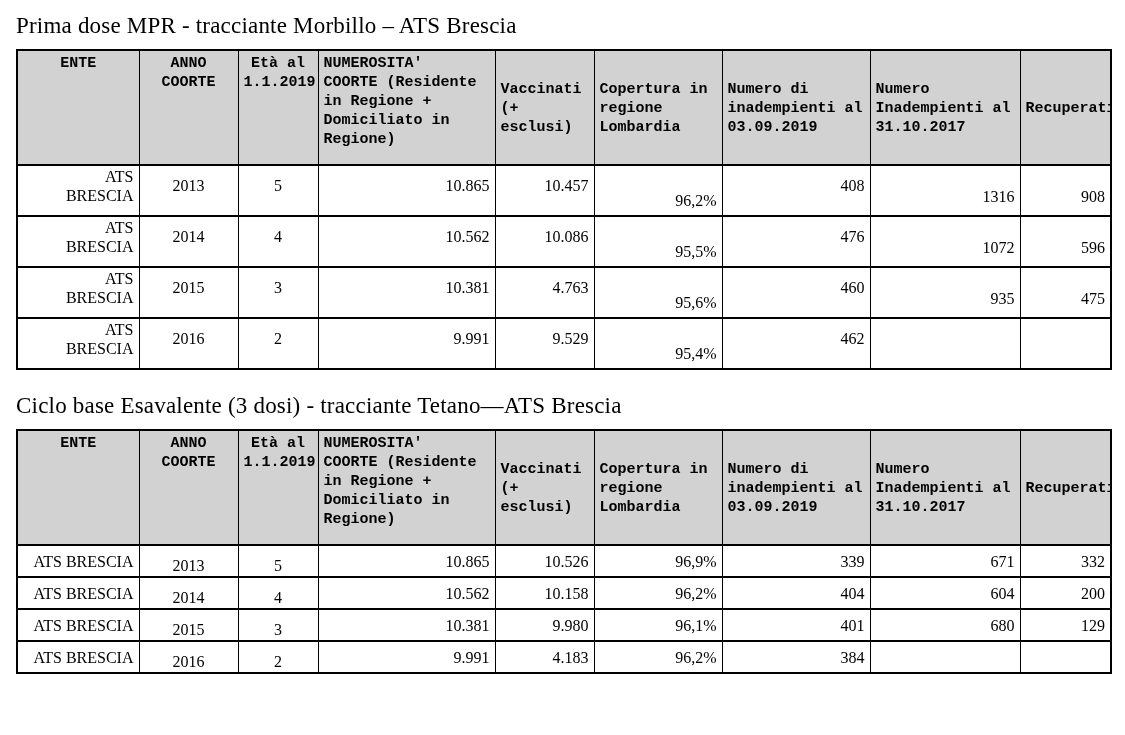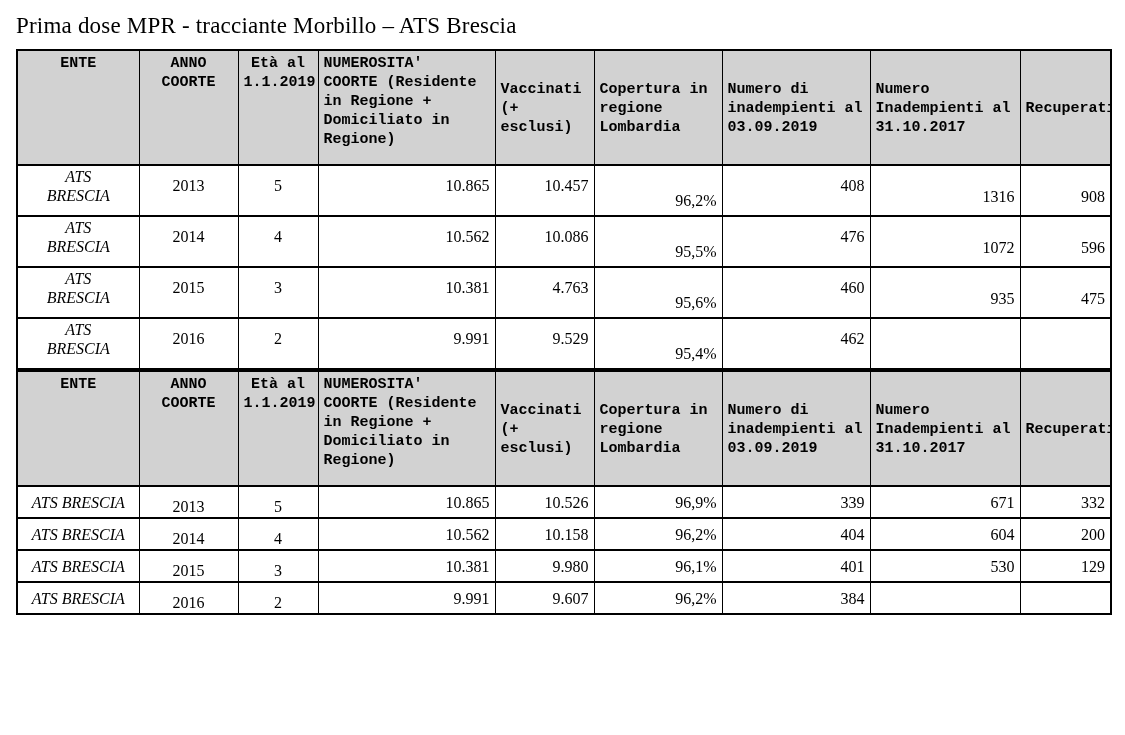--- a/index.html
+++ b/index.html
@@ -23,21 +23,21 @@
   }
   th {
     background: #d2d2d2; font-weight: bold; font-size: 15px;
     line-height: 19px; white-space: pre-line; padding-top: 3px; font-family: Liberation Mono, monospace;
   }
   tr.head { height: 115px; }
   th.c0, th.c1, th.c2 { text-align: center; vertical-align: top; }
   th.c3 { text-align: left; vertical-align: top; }
   th.c4, th.c5, th.c6, th.c7, th.c8 { text-align: left; vertical-align: middle; }
   td { line-height: 19px; }
-  td.c0 { text-align: center; vertical-align: top; white-space: pre-line; font-style: italic; }
+  td.c0 { text-align: right; vertical-align: top; white-space: pre-line; }
   td.c1, td.c2 { text-align: center; vertical-align: top; padding-top: 10px; }
   td.c3, td.c4, td.c5, td.c6, td.c7, td.c8 { text-align: right; }
   
   .t1 tbody tr { height: 51px; }
   .t1 td.c3, .t1 td.c4, .t1 td.c6 { vertical-align: top; padding-top: 10px; }
   .t1 td.c5 { vertical-align: bottom; padding-bottom: 5px; }
   .t1 td.c7, .t1 td.c8 { vertical-align: bottom; padding-bottom: 9px; }
   
   .t2 tbody tr { height: 26px; }
   .t2 td { vertical-align: middle; }
@@ -132,20 +132,21 @@
           <td class="c3">9.991</td>
           <td class="c4">9.529</td>
           <td class="c5">95,4%</td>
           <td class="c6">462</td>
           <td class="c7"></td>
           <td class="c8"></td>
         </tr>
       </tbody>
   </table>
 
+  <h1 class="doc-title second">Ciclo base Esavalente (3 dosi) - tracciante Tetano—ATS Brescia</h1>
 
   <table class="data t2">
     <colgroup>
       <col style="width:122px">
         <col style="width:99px">
         <col style="width:80px">
       <col style="width:177px">
         <col style="width:99px">
         <col style="width:128px">
       <col style="width:148px">
@@ -202,29 +203,29 @@
           <td class="c8">200</td>
         </tr>
         <tr>
           <td class="c0">ATS BRESCIA</td>
           <td class="c1">2015</td>
           <td class="c2">3</td>
           <td class="c3">10.381</td>
           <td class="c4">9.980</td>
           <td class="c5">96,1%</td>
           <td class="c6">401</td>
-          <td class="c7">530</td>
+          <td class="c7">680</td>
           <td class="c8">129</td>
         </tr>
         <tr>
           <td class="c0">ATS BRESCIA</td>
           <td class="c1">2016</td>
           <td class="c2">2</td>
           <td class="c3">9.991</td>
-          <td class="c4">9.607</td>
+          <td class="c4">4.183</td>
           <td class="c5">96,2%</td>
           <td class="c6">384</td>
           <td class="c7"></td>
           <td class="c8"></td>
         </tr>
       </tbody>
   </table>
 
 </div>
 

